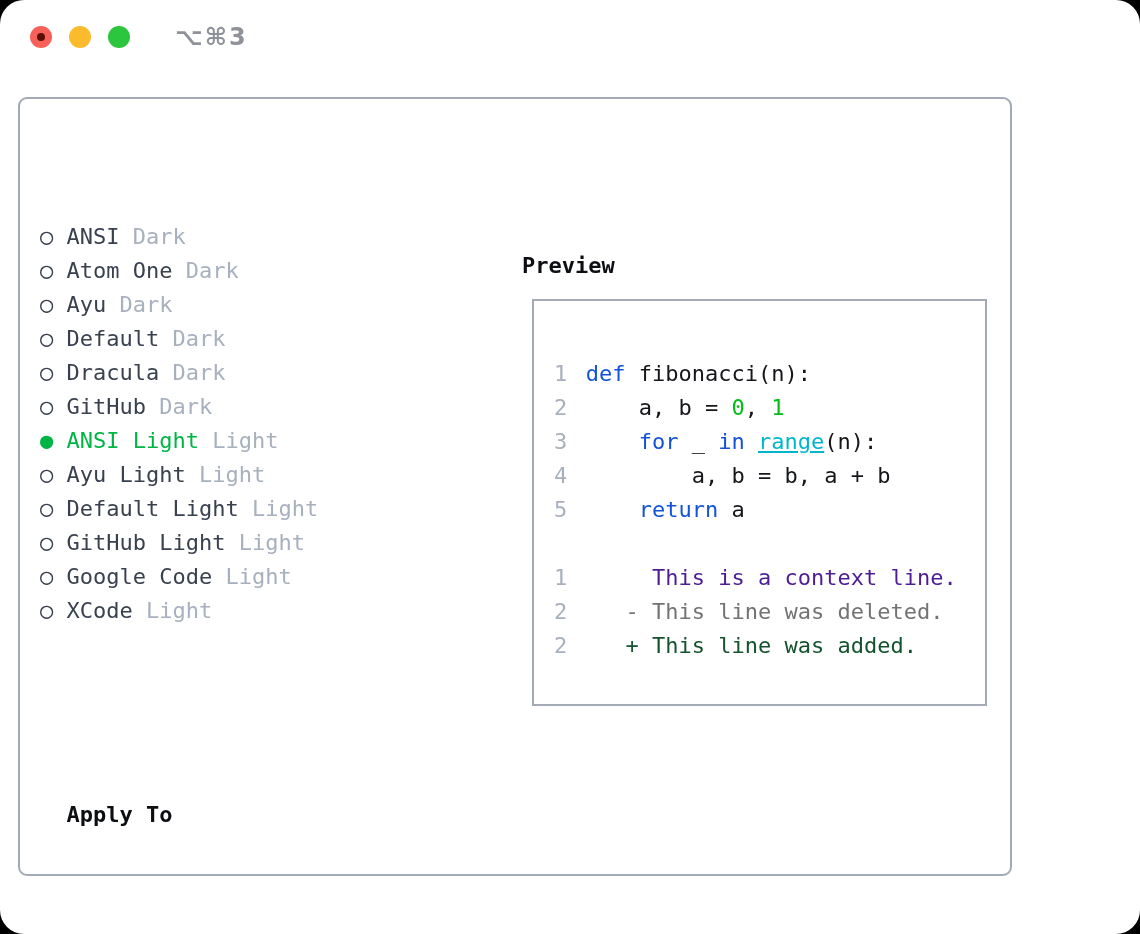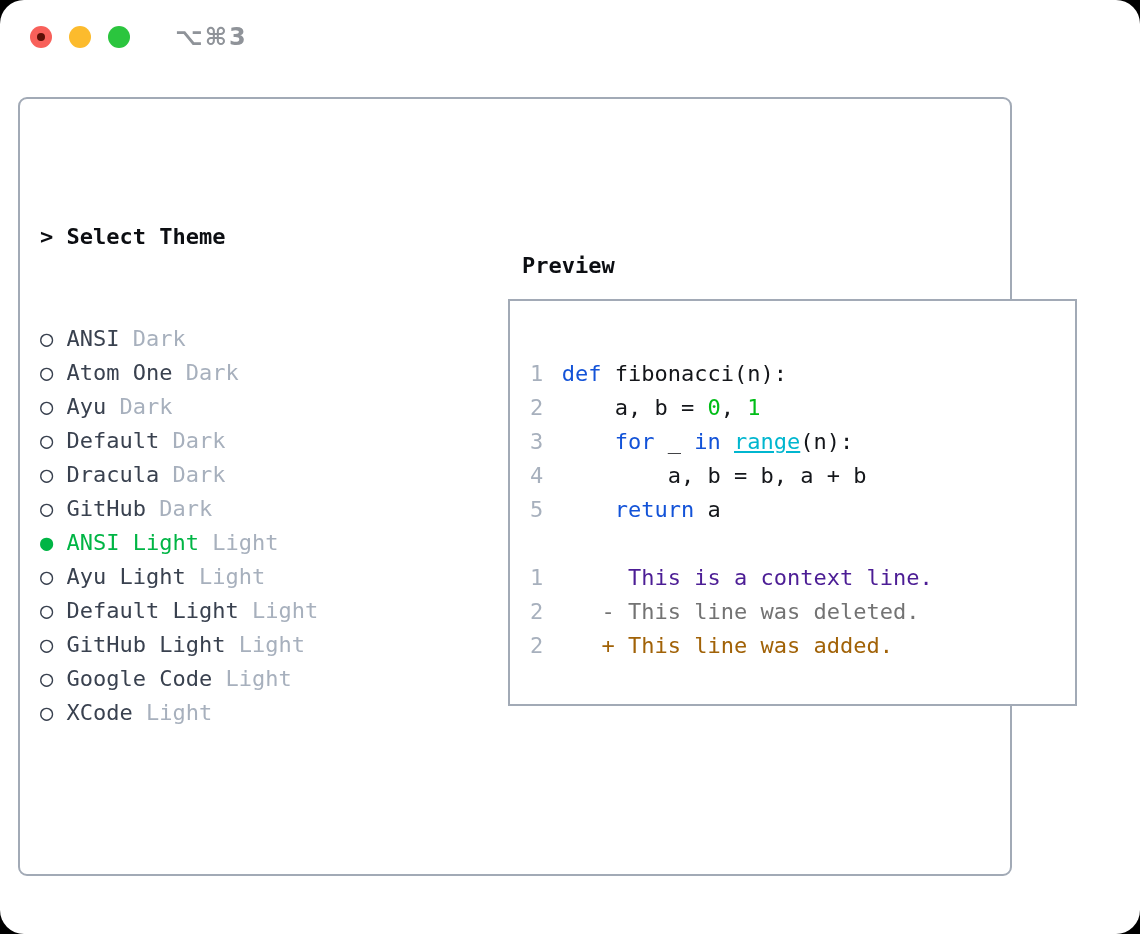--- a/index.html
+++ b/index.html
@@ -36,56 +36,56 @@
   .muted{color:#a7b0bd;margin-top:16px;}
   .radio{color:#39414f;}
   .selected .radio, .selected .tname, .selected .olabel{color:#00b545;}
   .spacer{height:34px;}
   
   .preview-label{
     position:absolute;left:502px;top:150px;font-size:22px;line-height:34px;
     font-weight:bold;color:#0c0e12;text-align:center;
   }
   .preview-box{
-    position:absolute;left:488px;top:200px;width:569px;height:407px;
+    position:absolute;left:512px;top:200px;width:455px;height:407px;
     border:2px solid #a2aab6;background:#fff;box-sizing:border-box;overflow:hidden;
   }
   .codepane{
     margin:0;padding:56px 12px 0 20px;font-size:22px;line-height:34px;white-space:pre;
     color:#14161a;
   }
   .lnum{display:inline-block;color:#a7b0bd;margin-right:1.4ch;}
   .tok-kw{color:#1353d8;}
   .tok-fn{color:#00b6cf;text-decoration:underline;}
   .tok-num{color:#00bd17;}
   .tok-pl{color:#14161a;}
   .tok-ctx{color:#4c1d95;}
   .tok-del{color:#737373;}
-  .tok-add{color:#a16207;}
+  .tok-add{color:#14532d;}
 </style>
 </head>
 <body>
 
 <div class="window">
 
   <div class="titlebar">
     <div class="light light-close">
         <div class="dot"></div>
       </div>
     <div class="light light-min"></div>
     <div class="light light-zoom"></div>
     <div class="window-title">⌥⌘3</div>
   </div>
 
   <div class="main-box">
 
     <div class="left-col">
-      <div class="row heading"><span>&gt; </span><span>Select Theme</span></div>
       <div id="theme-list"><div class="row"><span class="radio">○ </span><span class="tname">ANSI</span><span class="muted"> Dark</span></div><div class="row"><span class="radio">○ </span><span class="tname">Atom One</span><span class="muted"> Dark</span></div><div class="row"><span class="radio">○ </span><span class="tname">Ayu</span><span class="muted"> Dark</span></div><div class="row"><span class="radio">○ </span><span class="tname">Default</span><span class="muted"> Dark</span></div><div class="row"><span class="radio">○ </span><span class="tname">Dracula</span><span class="muted"> Dark</span></div><div class="row"><span class="radio">○ </span><span class="tname">GitHub</span><span class="muted"> Dark</span></div><div class="row selected"><span class="radio">● </span><span class="tname">ANSI Light</span><span class="muted"> Light</span></div><div class="row"><span class="radio">○ </span><span class="tname">Ayu Light</span><span class="muted"> Light</span></div><div class="row"><span class="radio">○ </span><span class="tname">Default Light</span><span class="muted"> Light</span></div><div class="row"><span class="radio">○ </span><span class="tname">GitHub Light</span><span class="muted"> Light</span></div><div class="row"><span class="radio">○ </span><span class="tname">Google Code</span><span class="muted"> Light</span></div><div class="row"><span class="radio">○ </span><span class="tname">XCode</span><span class="muted"> Light</span></div></div>
       <div class="spacer"></div>
+      <div class="row heading">  <span>Apply To</span></div>
       
       
       
     </div>
 
     <div class="preview-label">Preview</div>
 
     <div class="preview-box">
       <pre class="codepane" id="codepane"><div><span class="lnum">1</span><span class="tok-kw">def</span><span class="tok-pl"> fibonacci(n):</span></div><div><span class="lnum">2</span><span class="tok-pl">    a, b = </span><span class="tok-num">0</span><span class="tok-pl">, </span><span class="tok-num">1</span></div><div><span class="lnum">3</span><span class="tok-pl">    </span><span class="tok-kw">for</span><span class="tok-pl"> _ </span><span class="tok-kw">in</span><span class="tok-pl"> </span><span class="tok-fn">range</span><span class="tok-pl">(n):</span></div><div><span class="lnum">4</span><span class="tok-pl">        a, b = b, a + b</span></div><div><span class="lnum">5</span><span class="tok-pl">    </span><span class="tok-kw">return</span><span class="tok-pl"> a</span></div><div style="height: 34px;"></div><div><span class="lnum">1</span><span class="tok-ctx">     This is a context line.</span></div><div><span class="lnum">2</span><span class="tok-del">   - This line was deleted.</span></div><div><span class="lnum">2</span><span class="tok-add">   + This line was added.</span></div></pre>
     </div>

